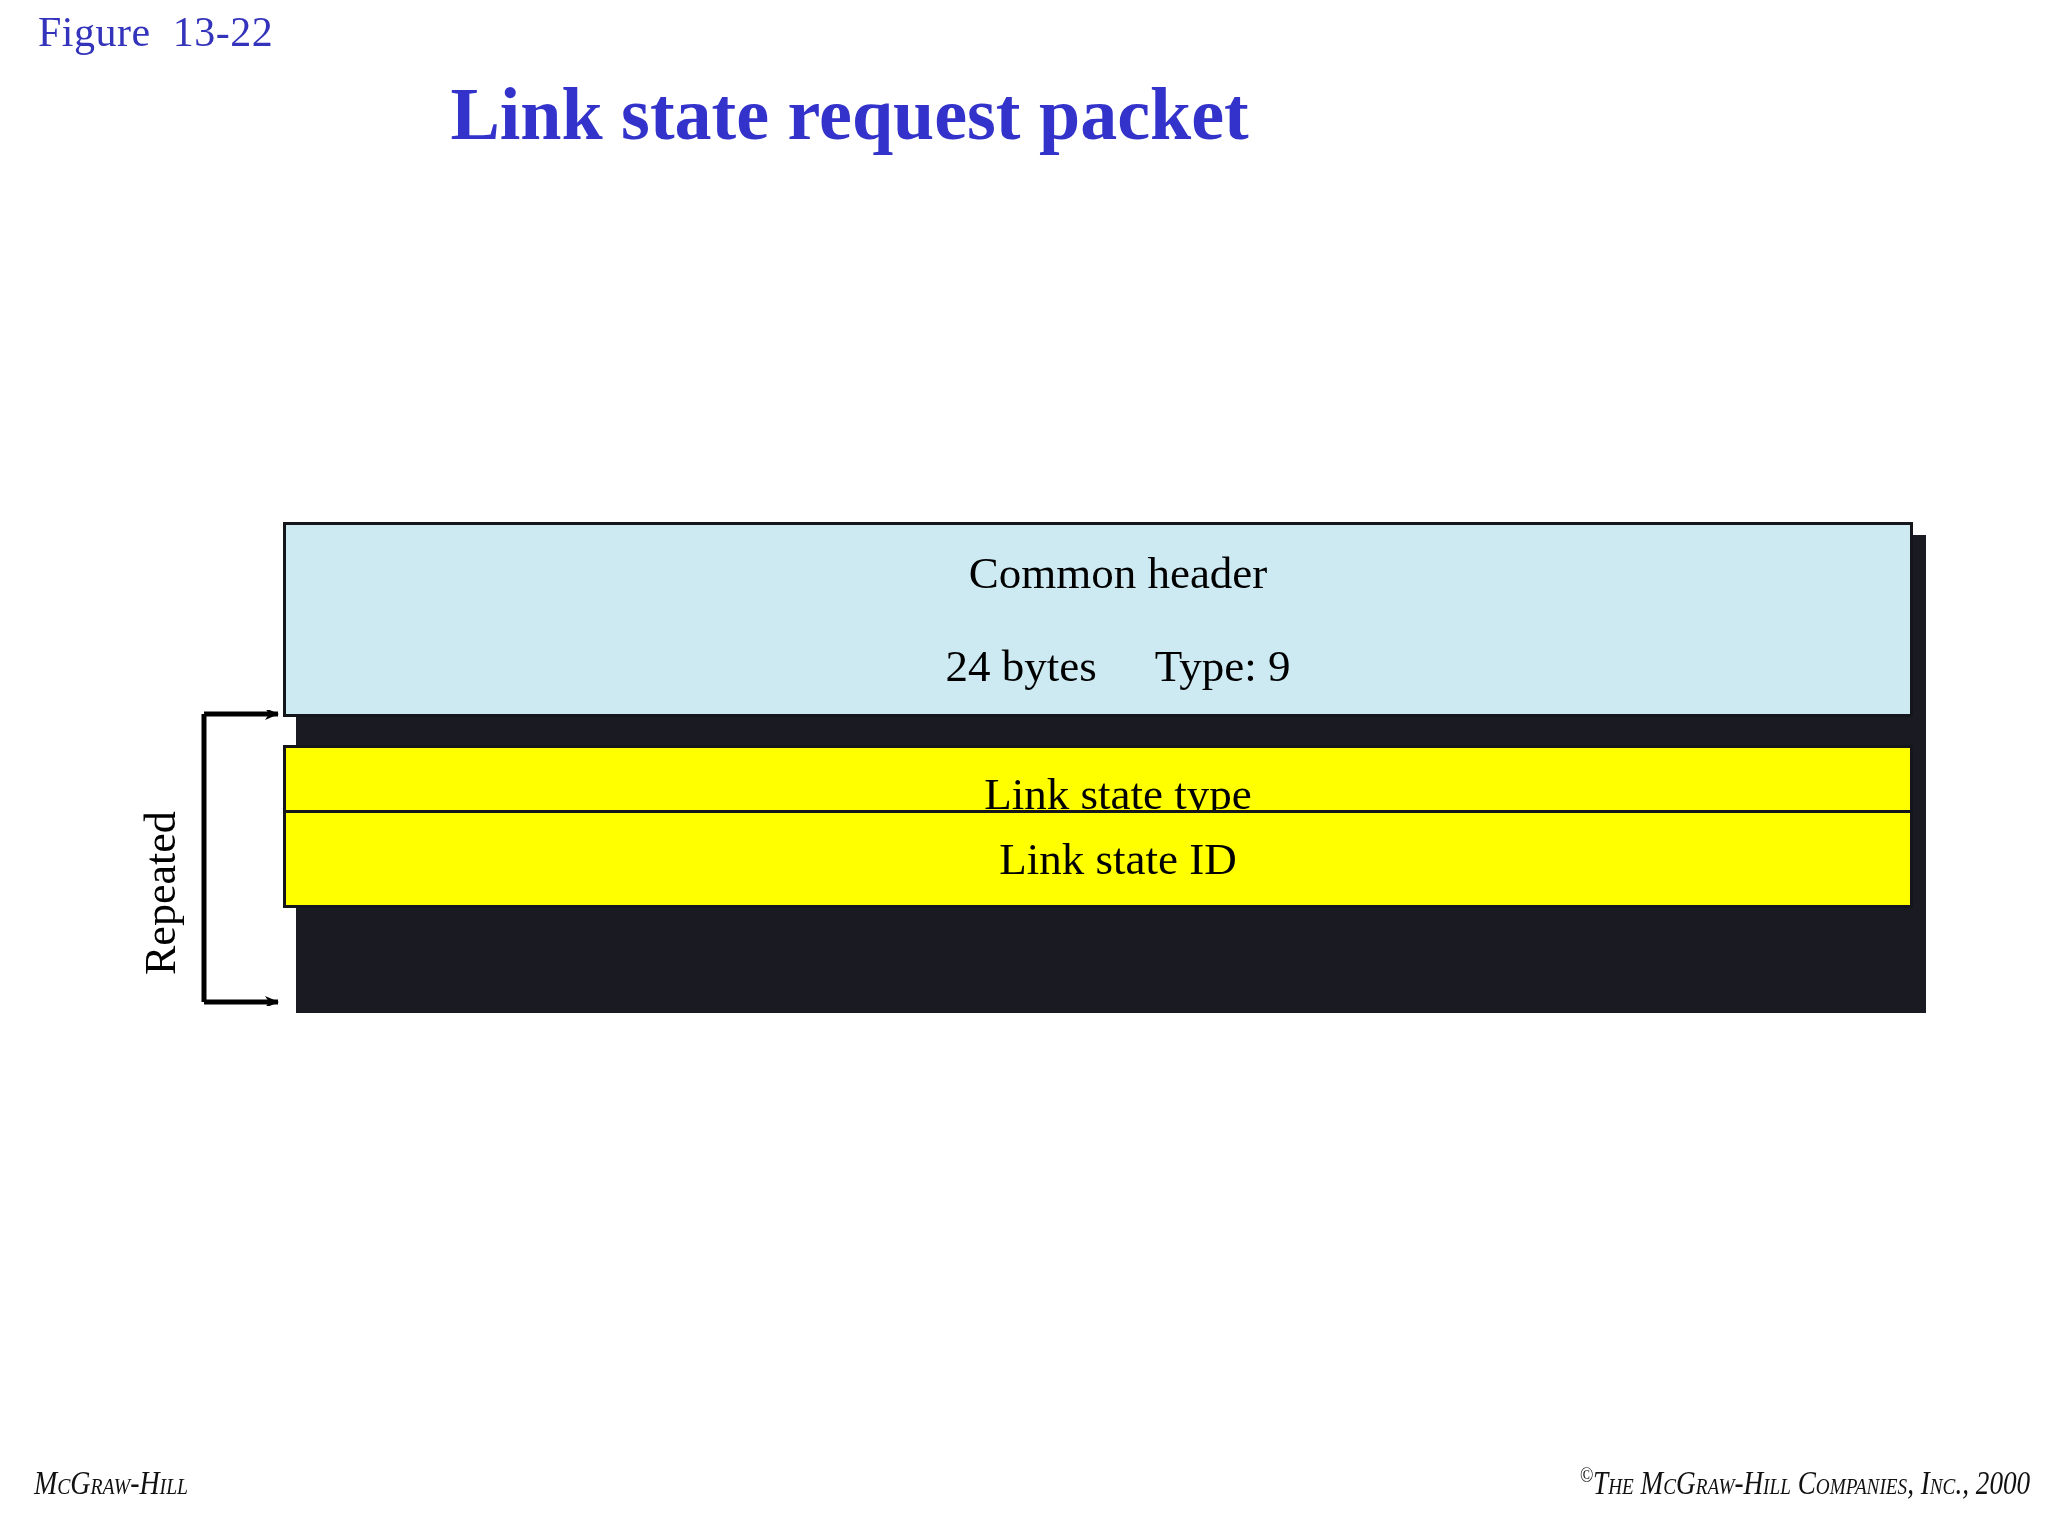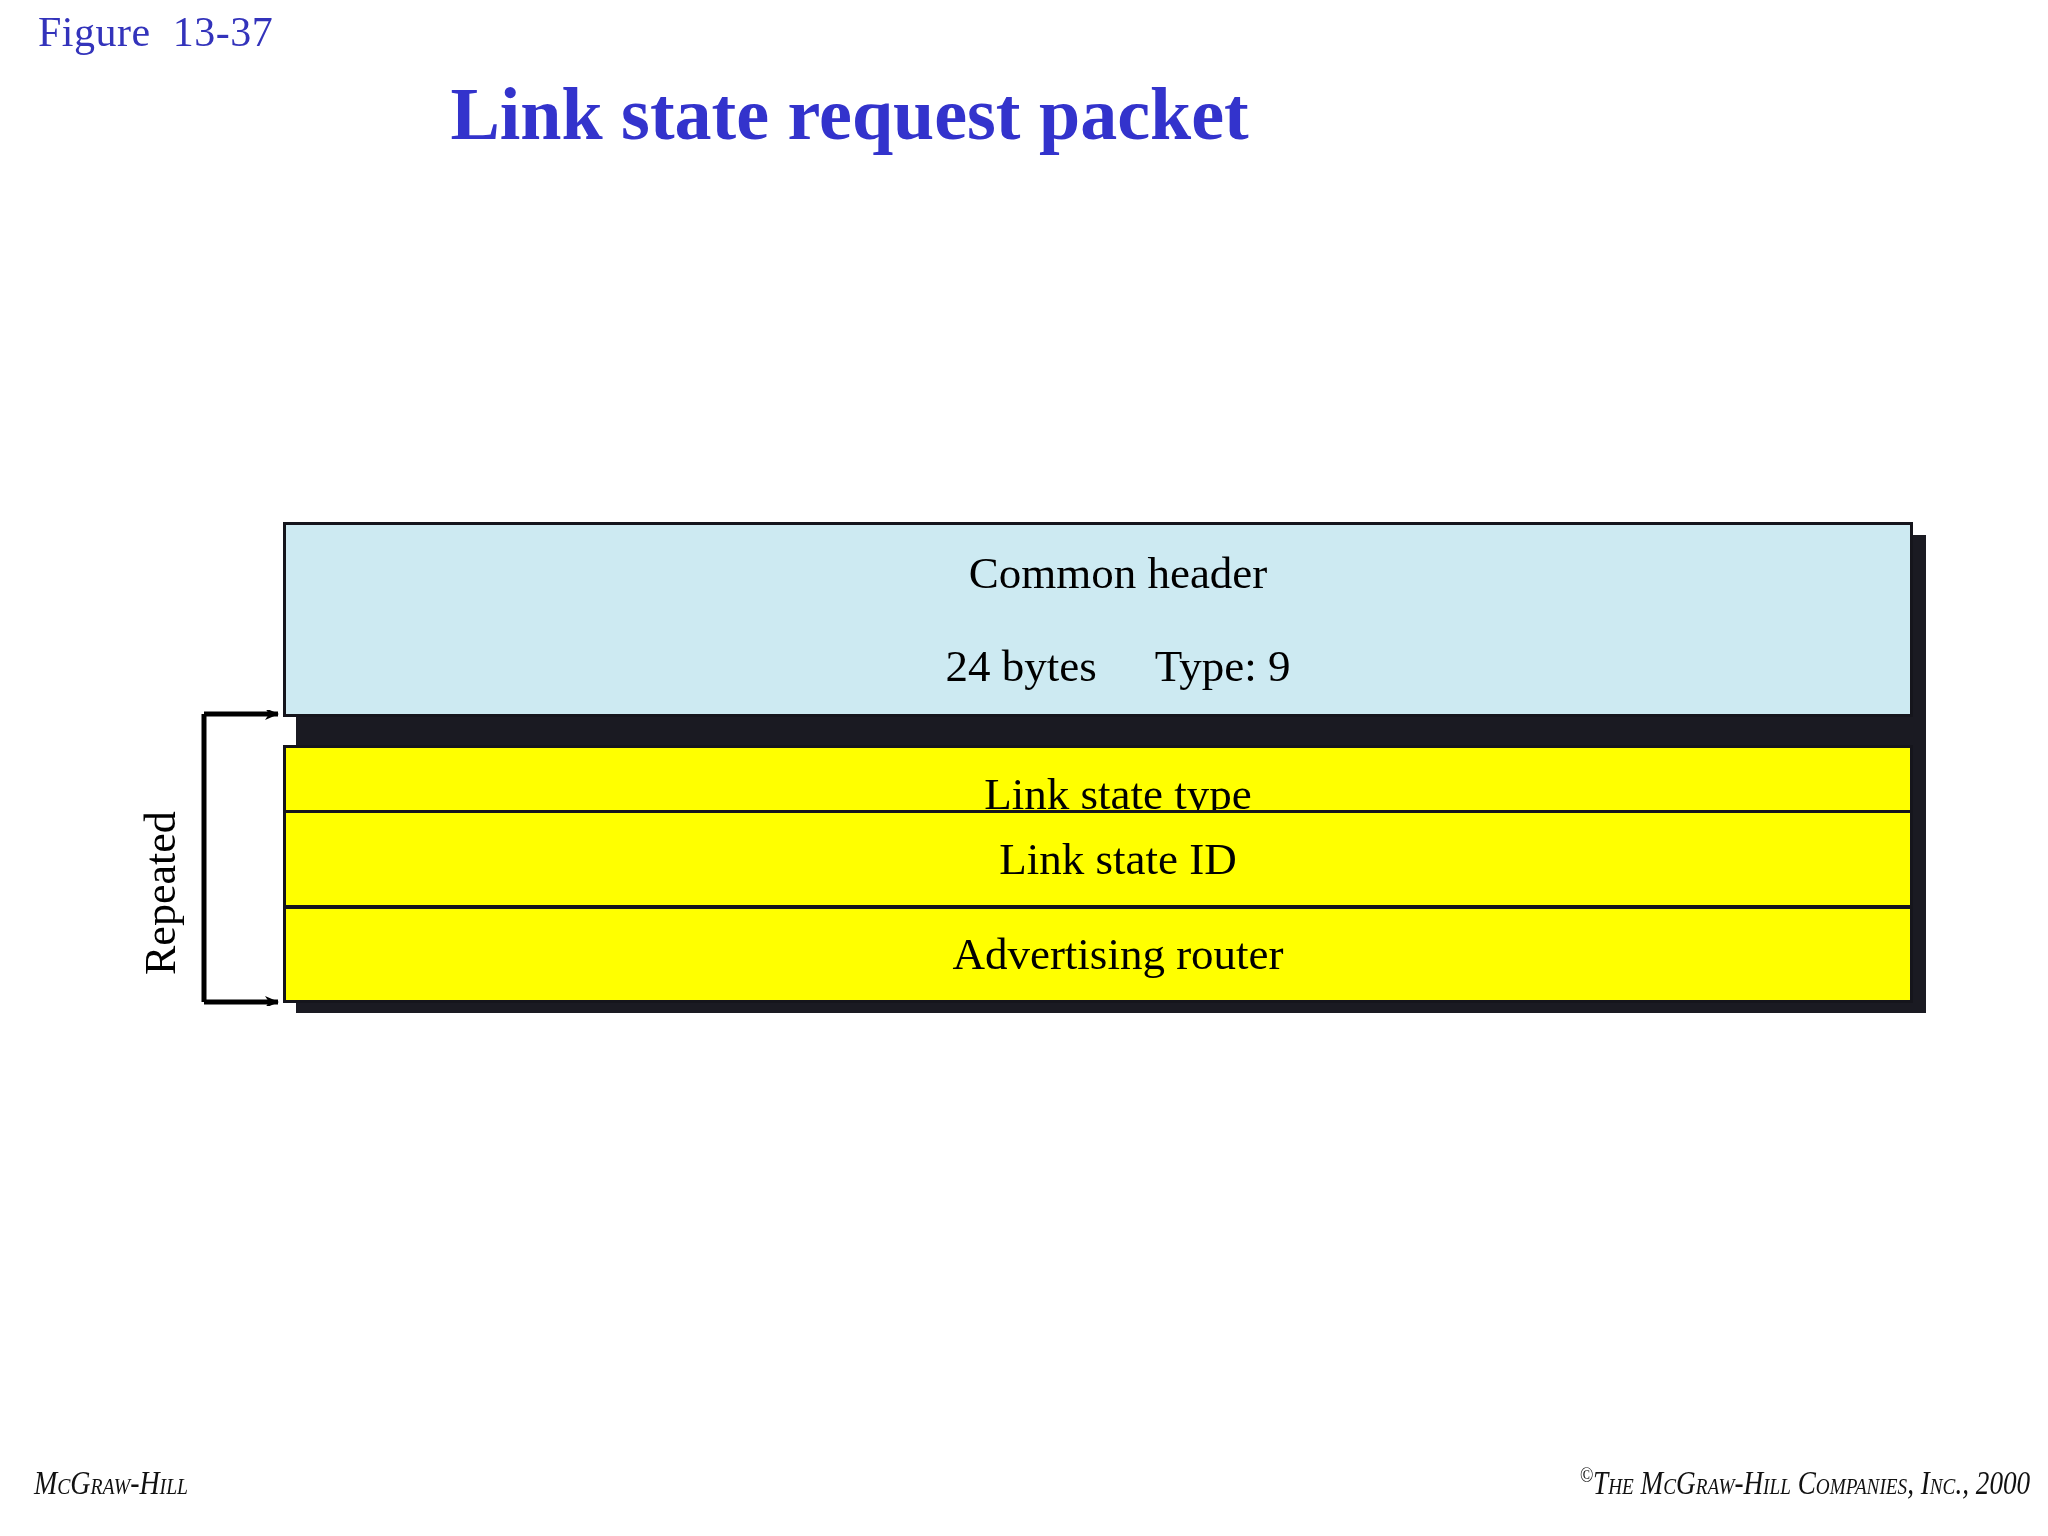--- a/index.html
+++ b/index.html
@@ -168,44 +168,41 @@
   .footer-right .copy-mark {
     font-size: 22px;
     vertical-align: 12px;
   }
 </style>
 </head>
 <body>
 
 <div id="slide">
 
-  <div class="figure-label">Figure  13-37</div>
+  <div class="figure-label">Figure  13-22</div>
 
   <div class="slide-title">Link state request packet</div>
 
   <div id="packet-shadow"></div>
 
   <div id="packet-diagram">
 
     <div class="pkt-row row-header">
       <span class="hdr-line1">Common header</span>
       <span class="hdr-line2"><span class="hdr-bytes">24 bytes</span><span class="hdr-gap"></span><span class="hdr-type">Type: 9</span></span>
     </div>
 
     <div class="pkt-row row-yellow-1">
       <span>Link state type</span>
     </div>
 
     <div class="pkt-row row-yellow-2">
       <span>Link state ID</span>
     </div>
 
-    <div class="pkt-row row-yellow-3">
-      <span>Advertising router</span>
-    </div>
 
   </div>
 
   <svg id="repeated-bracket" viewBox="0 0 92 296" width="92" height="296">
     <defs>
       <marker id="arrowHead" markerWidth="14" markerHeight="12" refX="13" refY="6" orient="auto" markerUnits="userSpaceOnUse">
         <path d="M 0 0 L 14 6 L 0 12 L 4 6 Z" fill="#000000"></path>
       </marker>
     </defs>
 

